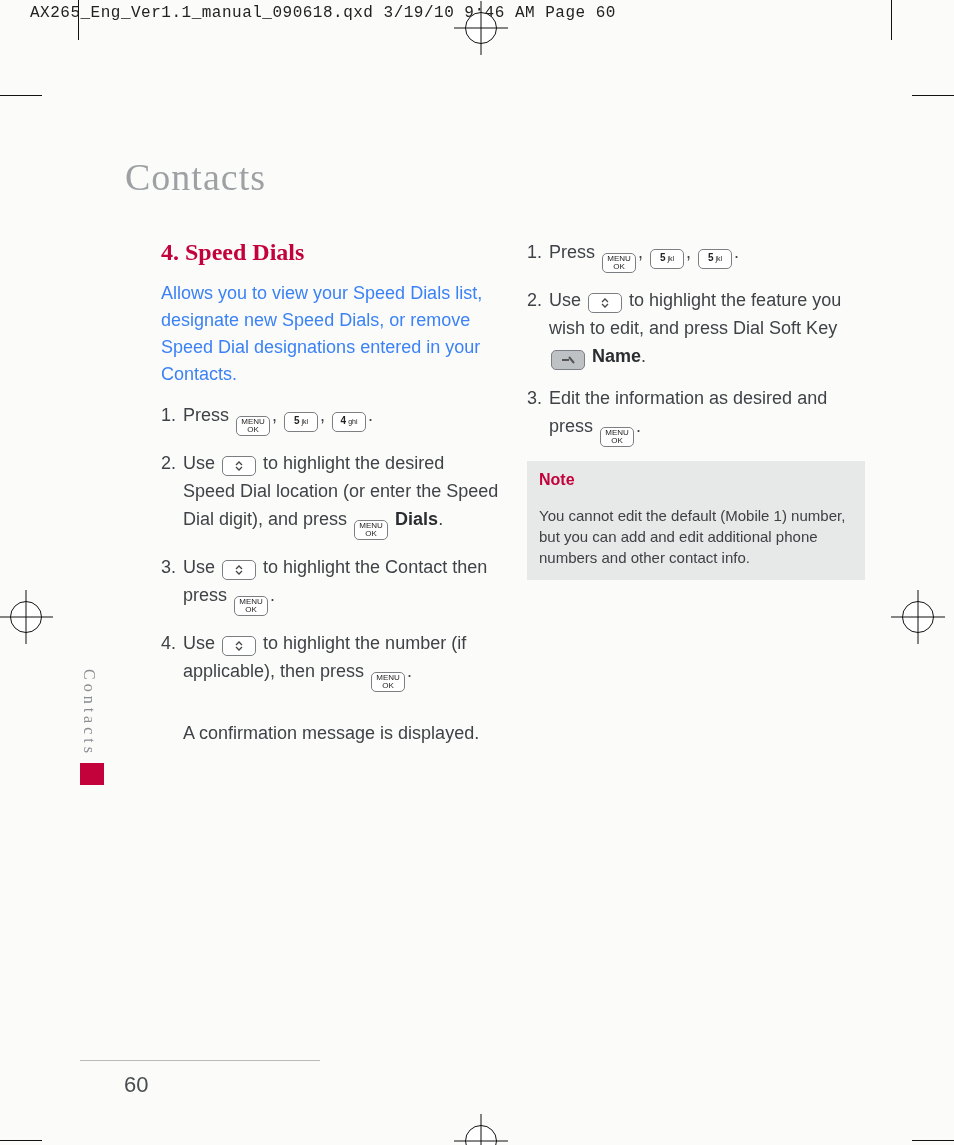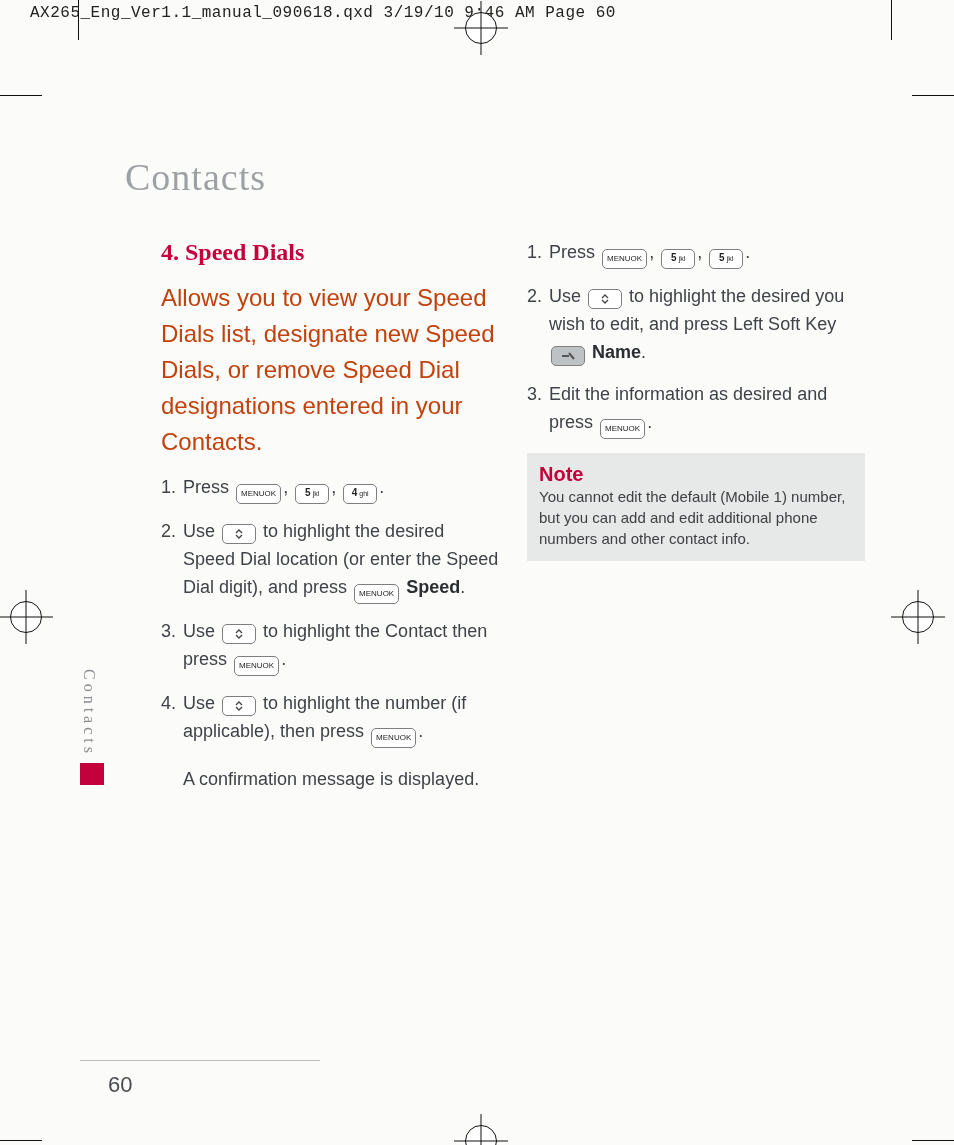--- a/index.html
+++ b/index.html
@@ -13,46 +13,46 @@
   .reg-circle{width:30px;height:30px;border:1px solid #111;border-radius:50%;background:#fff;position:relative}
   .reg-circle::before,.reg-circle::after{content:"";position:absolute;background:#111}
   .reg-circle::before{left:-12px;right:-12px;top:50%;height:1px;transform:translateY(-.5px)}
   .reg-circle::after{top:-12px;bottom:-12px;left:50%;width:1px;transform:translateX(-.5px)}
   
   .content{position:absolute;left:125px;top:155px;width:740px}
   .chapter{font-family:Georgia,"Times New Roman",serif;font-size:38px;letter-spacing:1px;color:#9ea1a4;font-weight:400;margin:0 0 40px 0}
   .cols{display:flex;gap:28px}
   .col{flex:1;min-width:0}
   .h2{font-family:Georgia,"Times New Roman",serif;font-size:24px;color:#c3013b;font-weight:600;margin:0 0 14px 0}
-  .intro{font-size:24px;line-height:1.5;color:#c2410c;margin:0 0 14px 0}
+  .intro{font-size:18px;line-height:1.5;color:#3b82f6;margin:0 0 14px 0}
   ol.steps{list-style:none;padding:0;margin:0;font-size:18px;line-height:1.55;color:#3f4347}
   ol.steps>li{margin:0 0 14px 0;display:flex}
   ol.steps .num{flex:0 0 22px}
   ol.steps .body{flex:1}
-  .sub{margin:18px 0 0 0}
+  .sub{margin:28px 0 0 0}
   .bold{font-weight:700;color:#2b2e31}
   
   .key{display:inline-flex;align-items:center;justify-content:center;height:20px;border:1px solid #7c7f82;border-radius:5px;background:#fff;vertical-align:-3px;margin:0 2px;padding:0 4px;box-sizing:border-box;min-width:34px}
   .key .t{font-family:Arial,sans-serif;font-size:8px;line-height:8px;color:#222;text-align:center}
-  .key .stack{display:flex;flex-direction:row;align-items:center;gap:0}
+  .key .stack{display:flex;flex-direction:column;align-items:center;gap:0}
   .key .row{display:flex;align-items:baseline;gap:2px}
   .key .big{font-size:10px;font-weight:700}
   .key .tiny{font-size:7px}
   .key.nav svg{width:12px;height:12px}
   .key.soft{background:#bfc2c4}
   
   .sidetab{position:absolute;left:80px;top:665px;width:24px;height:120px}
   .sidetab .label{writing-mode:vertical-rl;font-family:Georgia,serif;font-size:16px;letter-spacing:4px;color:#8b8e91;text-align:center;height:96px}
   .sidetab .bar{width:24px;height:22px;background:#c3013b;margin-top:2px}
   
   .note{background:#e7e8e8;padding:10px 12px 12px 12px;margin-top:4px}
-  .note .nh{color:#c3013b;font-weight:700;font-size:20px;margin-bottom:0}
+  .note .nh{color:#c3013b;font-weight:700;font-size:16px;margin-bottom:16px}
   .note .nb{font-size:15px;line-height:1.4;color:#3e4144}
   
-  .pn{position:absolute;left:108px;top:1072px;font-size:22px;color:#4a4d50}
+  .pn{position:absolute;left:124px;top:1072px;font-size:22px;color:#4a4d50}
   .pn-rule{position:absolute;left:80px;top:1060px;width:240px;height:1px;background:#b9bbbd}
 </style>
 </head>
 <body>
 
 <div class="page">
 
   <div class="slug">AX265_Eng_Ver1.1_manual_090618.qxd  3/19/10  9:46 AM  Page 60</div>
 
   <div class="crop h" style="left:0;top:95px;width:42px"></div>
@@ -125,21 +125,21 @@
                     <polyline points="3,7 6,10 9,7" fill="none" stroke="#444" stroke-width="1.3"></polyline>
                   </svg>
                 </span>
               <span> to highlight the desired Speed Dial location (or enter the Speed Dial digit), and press </span>
               <span class="key">
                   <span class="stack">
                     <span class="t">MENU</span>
                     <span class="t">OK</span>
                   </span>
                 </span>
-              <span class="bold">Speed</span>.
+              <span class="bold">Dials</span>.
             </span>
           </li>
           <li>
             <span class="num">3.</span>
             <span class="body">
               <span>Use </span>
               <span class="key nav">
                   <svg viewBox="0 0 12 12">
                     <polyline points="3,5 6,2 9,5" fill="none" stroke="#444" stroke-width="1.3"></polyline>
                     <polyline points="3,7 6,10 9,7" fill="none" stroke="#444" stroke-width="1.3"></polyline>
@@ -206,21 +206,21 @@
           <li>
             <span class="num">2.</span>
             <span class="body">
               <span>Use </span>
               <span class="key nav">
                   <svg viewBox="0 0 12 12">
                     <polyline points="3,5 6,2 9,5" fill="none" stroke="#444" stroke-width="1.3"></polyline>
                     <polyline points="3,7 6,10 9,7" fill="none" stroke="#444" stroke-width="1.3"></polyline>
                   </svg>
                 </span>
-              <span> to highlight the desired you wish to edit, and press Left Soft Key </span>
+              <span> to highlight the feature you wish to edit, and press Dial Soft Key </span>
               <span class="key soft">
                   <svg width="14" height="10" viewBox="0 0 14 10">
                     <rect x="1" y="4" width="7" height="2" fill="#555"></rect>
                     <path d="M8 2 L13 8" stroke="#555" stroke-width="2"></path>
                   </svg>
                 </span>
               <span class="bold">Name</span>.
             </span>
           </li>
           <li>

